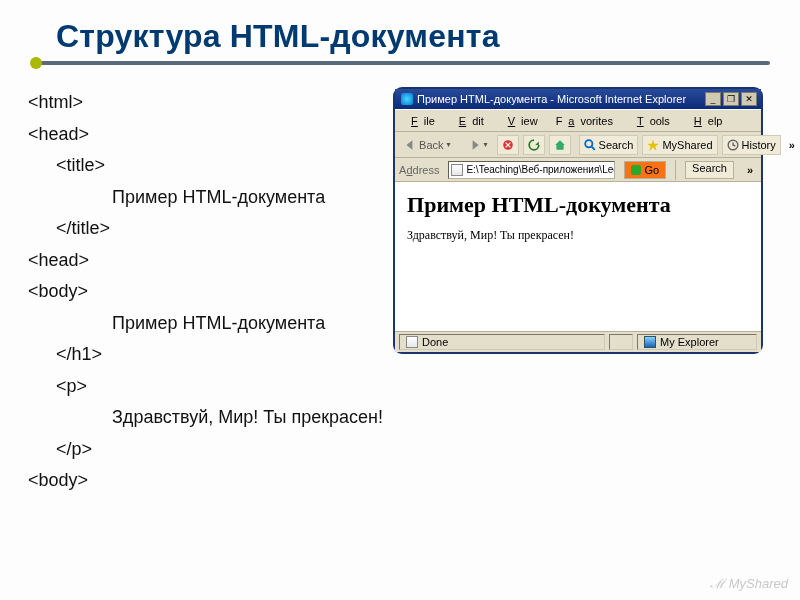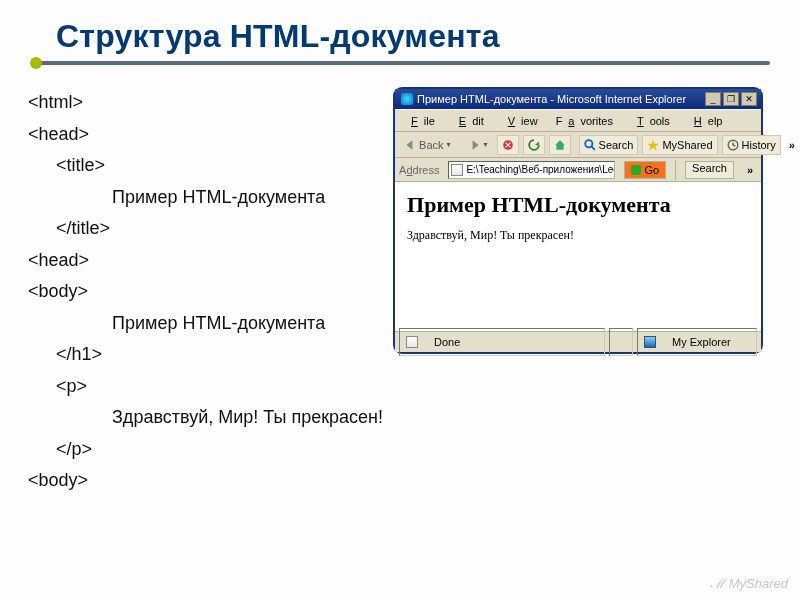--- a/index.html
+++ b/index.html
@@ -151,22 +151,22 @@
     margin: 0;
     font-family: "Times New Roman", serif;
     font-size: 12px;
   }
   .statusbar {
     height: 20px; display: flex; align-items: center;
     background: #e4dfca;
     padding: 0 4px; gap: 4px;
   }
   .statcell {
-    height: 28px; border: 1px inset #cfcab4;
-    display: inline-flex; align-items: center; gap: 16px; padding: 0 6px;
+    height: 16px; border: 1px inset #cfcab4;
+    display: inline-flex; align-items: center; gap: 4px; padding: 0 6px;
   }
   .statcell.grow { flex: 1; }
   .docic {
     width: 12px; height: 12px;
     background: linear-gradient(#fff, #e7e7e7);
     border: 1px solid #888;
   }
   .pcic {
     width: 12px; height: 12px;
     background: linear-gradient(#88d0ff, #1a66bb);

